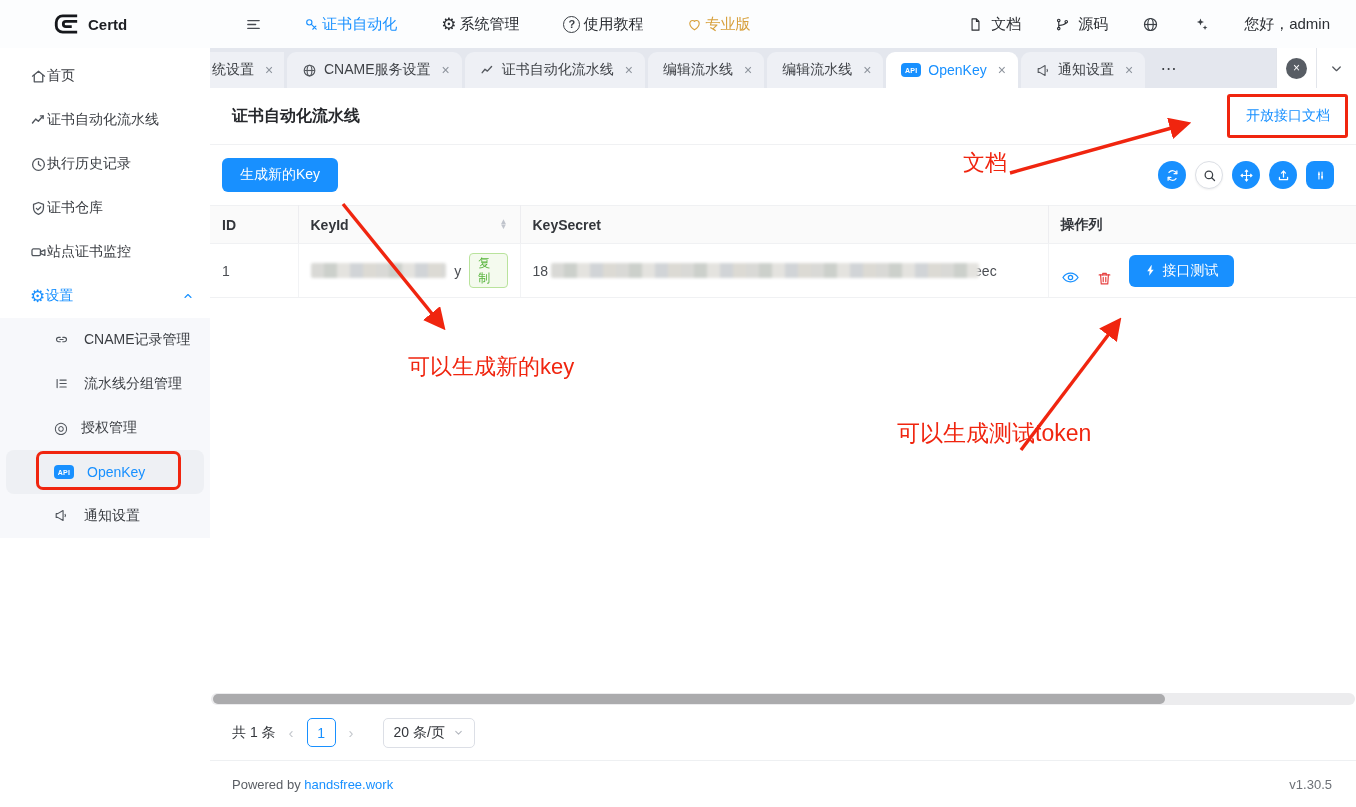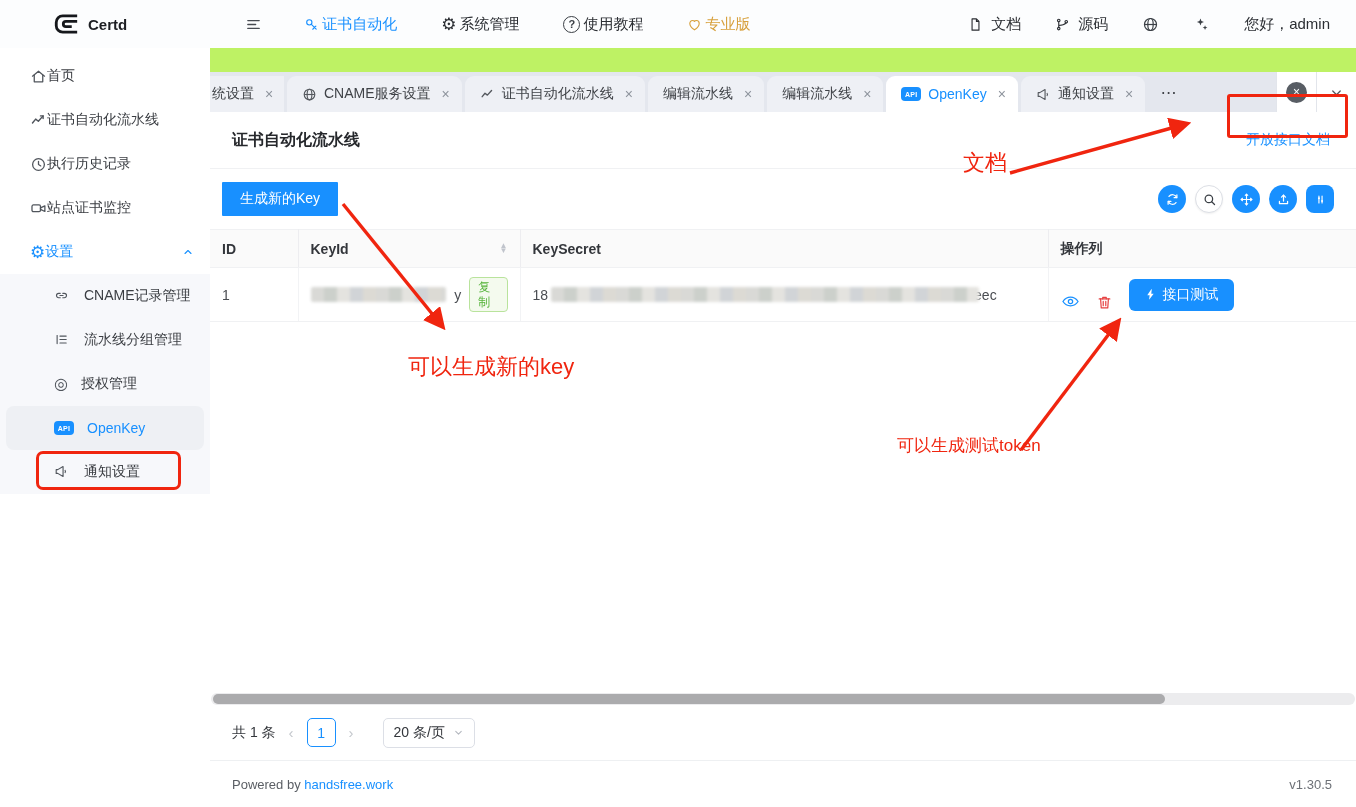--- a/index.html
+++ b/index.html
@@ -16,21 +16,21 @@
   .top-nav-item.active { color:#1890ff; }
   .top-nav-item.pro { color:#d7a03c; }
   .top-right { margin-left:auto; display:flex; align-items:center; gap:34px; padding-right:26px; font-size:15px; color:#2b2e33; }
   .top-right .top-nav-item { gap:8px; }
   .glyph-ic { font-size:17px; line-height:1; }
   .q-circle { width:17px; height:17px; border:1.5px solid #3a3f45; border-radius:50%; font-size:11px; display:flex; align-items:center; justify-content:center; color:#3a3f45; font-weight:bold; }
 
   
   .body { display:flex; height:759px; }
   .sidebar { width:210px; background:#fff; flex:none; display:flex; flex-direction:column; padding-top:6px; }
-  .content { flex:1; display:flex; flex-direction:column; min-width:0;margin-top:24px; }
+  .content { flex:1; display:flex; flex-direction:column; min-width:0; }
 
   
   .side-item { height:44px; display:flex; align-items:center; gap:0; padding-left:30px; padding-right:16px; font-size:14px; color:#3a3d42; cursor:pointer; }
   .side-item .ic { color:#50555c; }
   .side-item.active-group, .side-item.active-group .ic { color:#1890ff; }
   .submenu { background:#f7f8fb; }
   .sub-item { height:44px; display:flex; align-items:center; gap:13px; padding-left:54px; font-size:14px; color:#3a3d42; cursor:pointer; }
   .sub-item .ic { color:#50555c; }
   .sub-item.active { color:#1890ff; background:#eef0f4; border-radius:8px; margin:0 6px; padding-left:48px; }
   .chev-up { margin-left:auto; color:#1890ff; }
@@ -47,21 +47,21 @@
   .tab-btn + .tab-btn { margin-left:0; }
   .closeall-circle { width:21px; height:21px; border-radius:50%; background:#585d64; color:#fff; font-size:12px; display:flex; align-items:center; justify-content:center; }
   .api-badge { display:inline-flex; align-items:center; justify-content:center; min-width:20px; height:14px; padding:0 2px; border-radius:4px; background:#1890ff; color:#fff; font-size:7px; font-weight:bold; letter-spacing:.3px; }
 
   
   .page { flex:1; background:#fff; display:flex; flex-direction:column; min-height:0; }
   .page-header { height:57px; border-bottom:1px solid #f0f1f3; display:flex; align-items:center; padding:0 26px 0 22px; }
   .page-title { font-size:16px; font-weight:bold; color:#26282c; }
   .doc-link { margin-left:auto; font-size:14px; color:#1890ff; cursor:pointer; }
   .toolbar { height:60px; display:flex; align-items:center; padding:0 22px 0 12px; }
-  .btn-primary { height:34px; padding:0 18px; background:#1890ff; border:none; border-radius:1px; color:#fff; font-size:14px; cursor:pointer; font-family:inherit; }
+  .btn-primary { height:34px; padding:0 18px; background:#1890ff; border:none; border-radius:6px; color:#fff; font-size:14px; cursor:pointer; font-family:inherit; }
   .tool-circles { margin-left:auto; display:flex; align-items:center; gap:9px; }
   .circle-btn { width:28px; height:28px; border-radius:50%; background:#1890ff; color:#fff; display:flex; align-items:center; justify-content:center; cursor:pointer; border:none; }
   .circle-btn.light { background:#fff; color:#3a3f45; border:1px solid #dcdfe5; box-shadow:0 1px 2px rgba(0,0,0,.06); }
   .circle-btn.square { border-radius:8px; }
 
   
   table.grid { width:100%; border-collapse:collapse; table-layout:fixed; }
   .grid th { height:38px; background:#fafafa; border-top:1px solid #f0f1f3; border-bottom:1px solid #f0f1f3; border-right:1px solid #ededf0; font-size:14px; color:#33363b; text-align:left; padding:0 12px; font-weight:bold; }
   .grid th:last-child { border-right:none; }
   .grid td { height:54px; border-bottom:1px solid #f0f1f3; border-right:1px solid #f2f3f5; font-size:14px; color:#4a4d52; padding:0 12px; }
@@ -207,20 +207,29 @@
         <span>证书自动化流水线</span>
       </div>
       <div class="side-item">
         <span class="ic">
             <svg class="ic" viewBox="0 0 24 24" fill="none" stroke="currentColor" stroke-width="1.8" stroke-linecap="round">
               <circle cx="12" cy="12" r="8.3"></circle>
               <path d="M12 7.5V12l3.2 2"></path>
             </svg>
           </span>
         <span>执行历史记录</span>
+      </div>
+      <div class="side-item">
+        <span class="ic">
+            <svg class="ic" viewBox="0 0 24 24" fill="none" stroke="currentColor" stroke-width="1.8" stroke-linecap="round" stroke-linejoin="round">
+              <path d="M12 3.5l7 2.7v5.2c0 4.6-3.1 7.7-7 9-3.9-1.3-7-4.4-7-9V6.2z"></path>
+              <path d="M9 11.8l2.1 2.1 4-4.1"></path>
+            </svg>
+          </span>
+        <span>证书仓库</span>
       </div>
       <div class="side-item">
         <span class="ic">
             <svg class="ic" viewBox="0 0 24 24" fill="none" stroke="currentColor" stroke-width="1.8" stroke-linejoin="round">
               <rect x="2.8" y="7" width="12" height="9.5" rx="2"></rect>
               <path d="M14.8 11.2l6.2-3v8l-6.2-3z"></path>
             </svg>
           </span>
         <span>站点证书监控</span>
       </div>
@@ -499,15 +508,15 @@
       </marker>
     </defs>
     <line x1="343" y1="204" x2="442" y2="326" stroke="#f0250f" stroke-width="3.4" marker-end="url(#arr)"></line>
     <line x1="1010" y1="173" x2="1186" y2="124" stroke="#f0250f" stroke-width="3.4" marker-end="url(#arr)"></line>
     <line x1="1021" y1="450" x2="1118" y2="322" stroke="#f0250f" stroke-width="3.4" marker-end="url(#arr)"></line>
   </svg>
   <div class="anno red-box" style="left:1227px;top:94px;width:121px;height:44px;border-radius:3px"></div>
   <div class="anno red-box" style="left:36px;top:451px;width:145px;height:39px;border-radius:7px"></div>
   <div class="anno anno-text" style="left:963px;top:148px">文档</div>
   <div class="anno anno-text" style="left:408px;top:352px">可以生成新的key</div>
-  <div class="anno anno-text" style="left:897px;top:434px;font-size:17px">可以生成测试token</div>
+  <div class="anno anno-text" style="left:897px;top:418px;font-size:23px">可以生成测试token</div>
 
 </div>
 
 </body></html>

